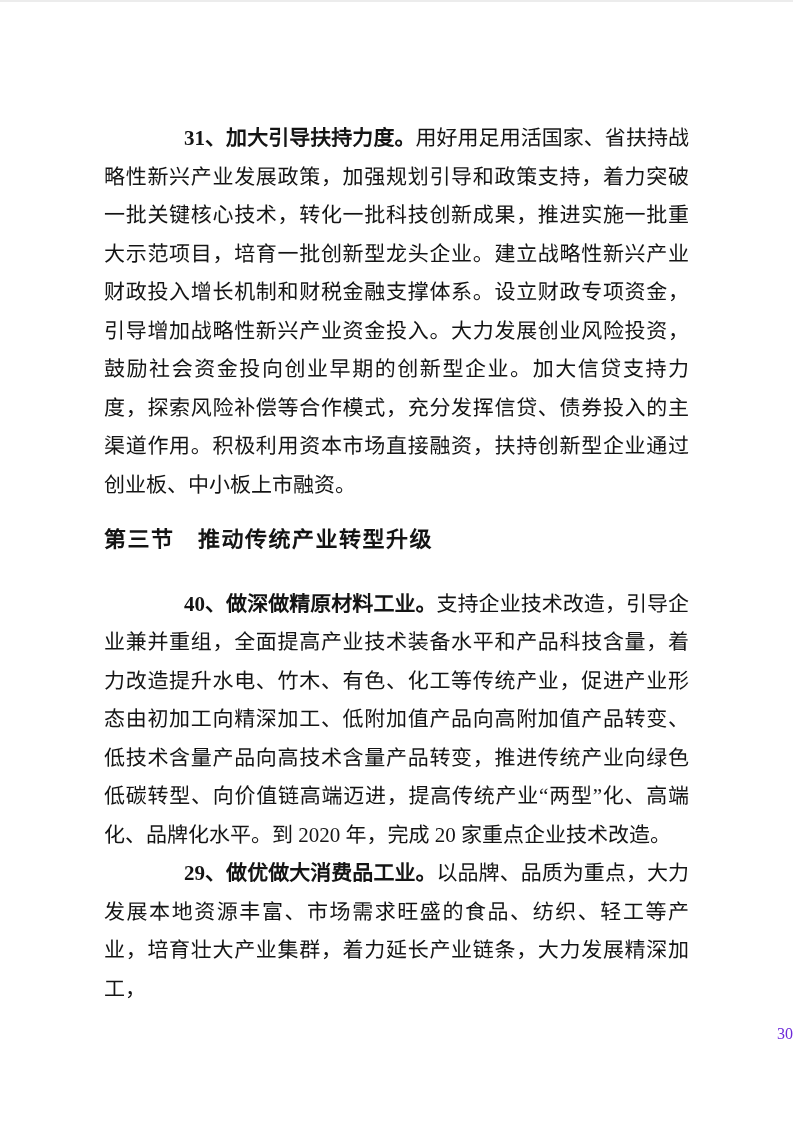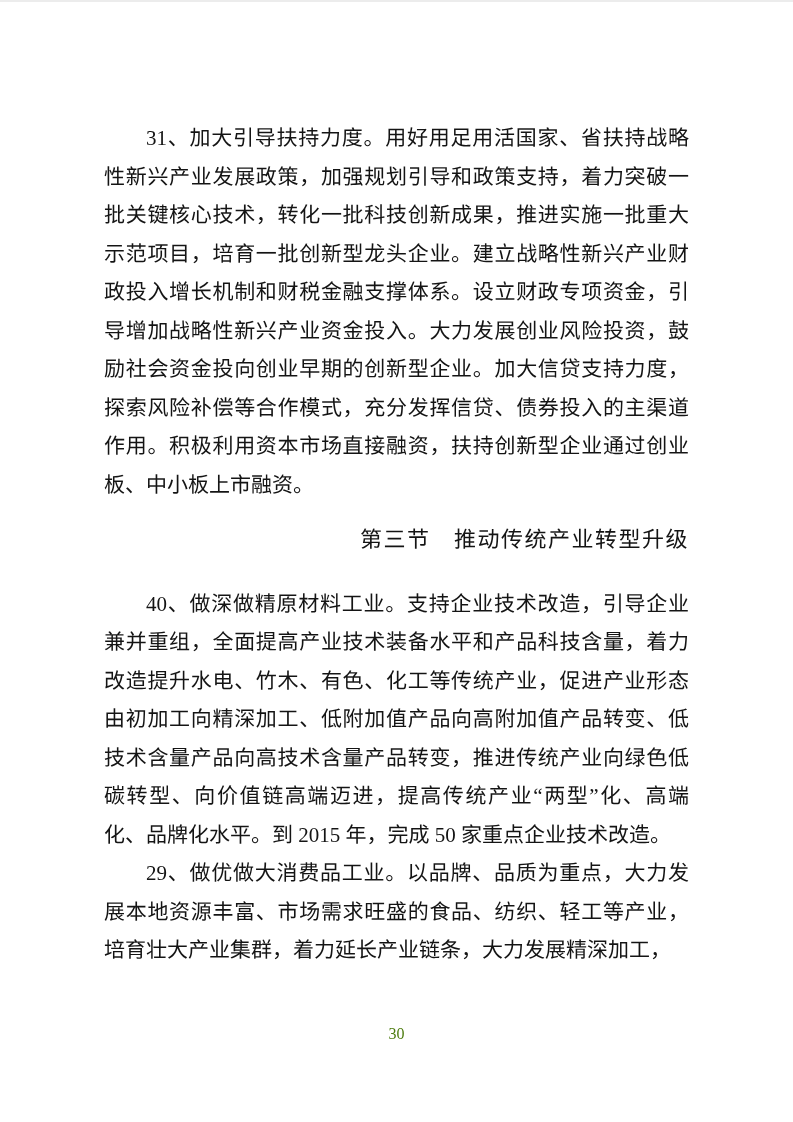--- a/index.html
+++ b/index.html
@@ -31,46 +31,47 @@
     font-size: 21px;
     line-height: 38.5px;
     text-align: justify;
     text-justify: inter-ideograph;
   }
   .para {
     margin: 0;
     text-indent: 2em;
   }
   .lead {
-    font-weight: normal;
+    font-weight: bold;
+    margin-left: 38px;
   }
   .section-heading {
     font-size: 22px;
-    font-weight: normal;
-    text-align: right;
+    font-weight: bold;
+    text-align: left;
     text-indent: 0;
     letter-spacing: 1.5px;
     margin: 17px 0 25px 0;
     line-height: 38.5px;
   }
   .footer {
     position: absolute;
     top: 1025px;
     left: 0;
     width: 100%;
-    text-align: center;
+    text-align: right;
     font-size: 16px;
-    color: #4d7c0f;
+    color: #6d28d9;
   }
 </style>
 </head>
 <body>
 
 <div class="scan-edge"></div>
 
 <div class="content" id="doc-blocks">
     <p class="para"><span class="lead">31、加大引导扶持力度。</span><span>用好用足用活国家、省扶持战略性新兴产业发展政策，加强规划引导和政策支持，着力突破一批关键核心技术，转化一批科技创新成果，推进实施一批重大示范项目，培育一批创新型龙头企业。建立战略性新兴产业财政投入增长机制和财税金融支撑体系。设立财政专项资金，引导增加战略性新兴产业资金投入。大力发展创业风险投资，鼓励社会资金投向创业早期的创新型企业。加大信贷支持力度，探索风险补偿等合作模式，充分发挥信贷、债券投入的主渠道作用。积极利用资本市场直接融资，扶持创新型企业通过创业板、中小板上市融资。</span></p>
     <h2 class="section-heading">第三节　推动传统产业转型升级</h2>
-    <p class="para"><span class="lead">40、做深做精原材料工业。</span><span>支持企业技术改造，引导企业兼并重组，全面提高产业技术装备水平和产品科技含量，着力改造提升水电、竹木、有色、化工等传统产业，促进产业形态由初加工向精深加工、低附加值产品向高附加值产品转变、低技术含量产品向高技术含量产品转变，推进传统产业向绿色低碳转型、向价值链高端迈进，提高传统产业“两型”化、高端化、品牌化水平。到 2015 年，完成 50 家重点企业技术改造。</span></p>
+    <p class="para"><span class="lead">40、做深做精原材料工业。</span><span>支持企业技术改造，引导企业兼并重组，全面提高产业技术装备水平和产品科技含量，着力改造提升水电、竹木、有色、化工等传统产业，促进产业形态由初加工向精深加工、低附加值产品向高附加值产品转变、低技术含量产品向高技术含量产品转变，推进传统产业向绿色低碳转型、向价值链高端迈进，提高传统产业“两型”化、高端化、品牌化水平。到 2020 年，完成 20 家重点企业技术改造。</span></p>
     <p class="para"><span class="lead">29、做优做大消费品工业。</span><span>以品牌、品质为重点，大力发展本地资源丰富、市场需求旺盛的食品、纺织、轻工等产业，培育壮大产业集群，着力延长产业链条，大力发展精深加工，</span></p>
   </div>
 
 <div class="footer">30</div>
 
 </body></html>

